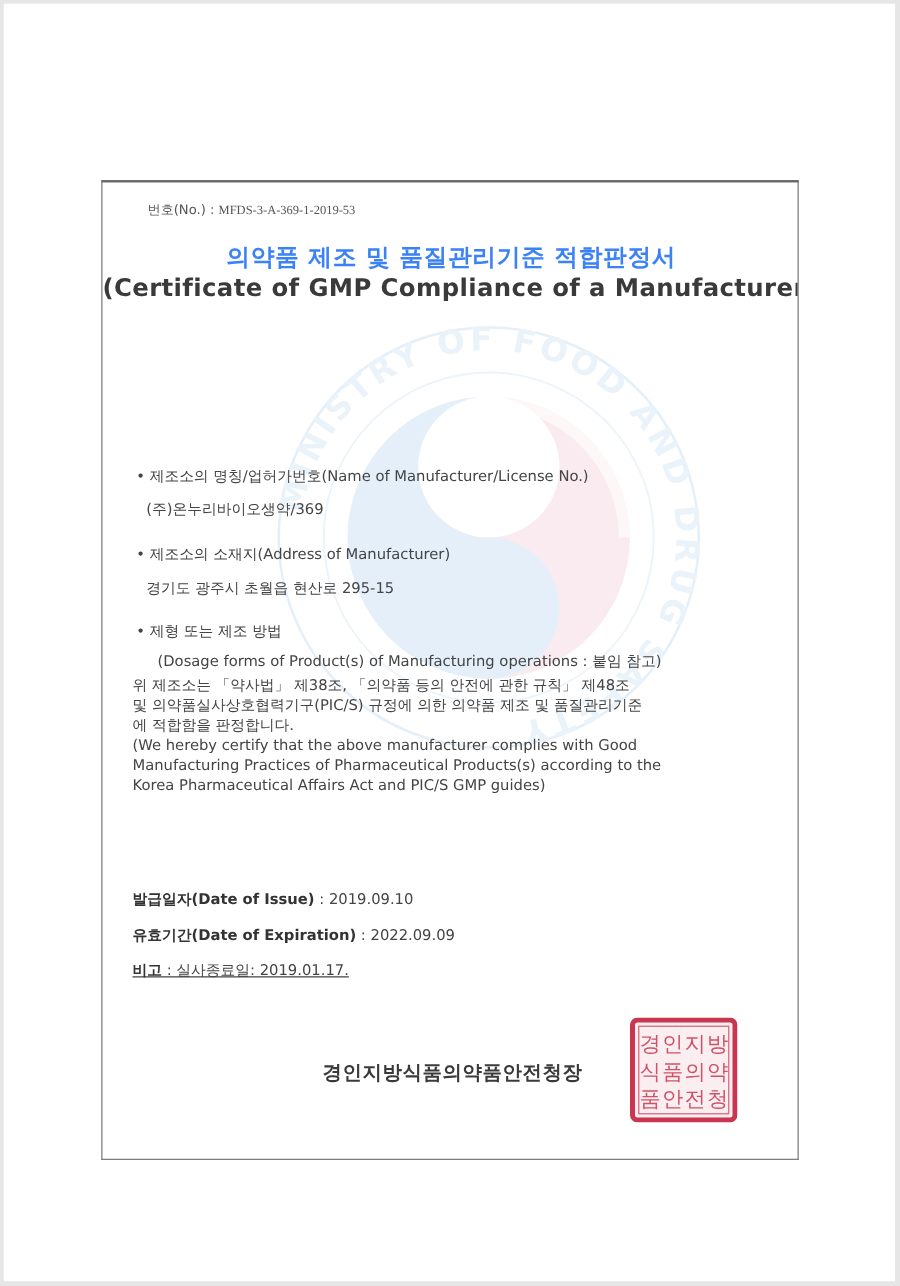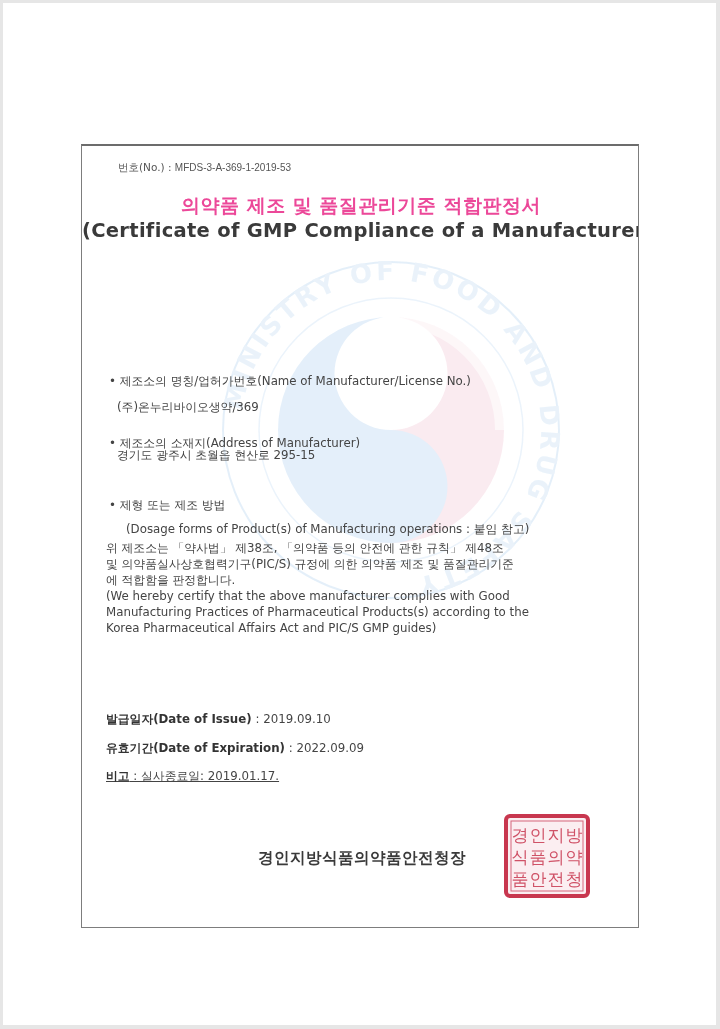--- a/index.html
+++ b/index.html
@@ -25,23 +25,23 @@
       overflow: hidden;
       color: #3a3a3a;
     }
     .watermark {
       position: absolute; left: 138px; top: 113px;
       width: 342px; height: 342px;
       opacity: 0.55;
       pointer-events: none;
     }
     .line { position: absolute; white-space: nowrap; }
-    .mono { font-family: Liberation Sans, sans-serif; }
+    .mono { font-family: Liberation Serif, serif; }
     .no-line { left: 36px; top: 15px; font-size: 10.5px; color: #555; }
-    .title-ko { left: 0; width: 558px; text-align: center; top: 47px; font-size: 19px; font-weight: bold; color: #ec4899; letter-spacing: 0.5px; }
+    .title-ko { left: 0; width: 558px; text-align: center; top: 47px; font-size: 19px; font-weight: bold; color: #3b82f6; letter-spacing: 0.5px; }
     .title-en { left: 0; width: 558px; text-align: center; top: 73px; font-size: 19.5px; font-weight: bold; color: #3a3a3a; letter-spacing: 0.3px; }
     .f { font-size: 11.8px; color: #444; margin-top: 44px; }
     .body-text { font-size: 11.8px; color: #444; line-height: 15.5px; }
     .bold { font-weight: bold; color: #333; }
     .issuer { left: 176px; top: 702px; font-size: 15.5px; font-weight: bold; color: #3a3a3a; letter-spacing: 0.5px; text-align: center; }
     .seal {
       position: absolute; left: 422px; top: 668px;
       width: 86px; height: 84px;
     }
   </style>
@@ -70,21 +70,21 @@
       <span>번호(No.) : </span><span class="mono" style="font-size:10px">MFDS-3-A-369-1-2019-53</span>
     </div>
 
     <div class="line title-ko">의약품 제조 및 품질관리기준 적합판정서</div>
     <div class="line title-en">(Certificate of GMP Compliance of a Manufacturer)</div>
 
     <div class="line f" style="left:27px; top:184px;">• 제조소의 명칭/업허가번호(Name of Manufacturer/License No.)</div>
     <div class="line f" style="left:35px; top:210px;">(주)온누리바이오생약/369</div>
 
     <div class="line f" style="left:27px; top:246px;">• 제조소의 소재지(Address of Manufacturer)</div>
-    <div class="line f" style="left:35px; top:258px;">경기도 광주시 초월읍 현산로 295-15</div>
+    <div class="line f" style="left:35px; top:273px;">경기도 광주시 초월읍 현산로 295-15</div>
 
     <div class="line f" style="left:27px; top:308px;">• 제형 또는 제조 방법</div>
     <div class="line f" style="left:44px; top:332px;">(Dosage forms of Product(s) of Manufacturing operations : 붙임 참고)</div>
 
     <div class="line body-text" style="left:24px; top:395px;">위 제조소는 「약사법」 제38조, 「의약품 등의 안전에 관한 규칙」 제48조</div>
     <div class="line body-text" style="left:24px; top:411px;">및 의약품실사상호협력기구(PIC/S) 규정에 의한 의약품 제조 및 품질관리기준</div>
     <div class="line body-text" style="left:24px; top:427px;">에 적합함을 판정합니다.</div>
     <div class="line body-text" style="left:24px; top:443px;">(We hereby certify that the above manufacturer complies with Good</div>
     <div class="line body-text" style="left:24px; top:459px;">Manufacturing Practices of Pharmaceutical Products(s) according to the</div>
     <div class="line body-text" style="left:24px; top:475px;text-align:right;">Korea Pharmaceutical Affairs Act and PIC/S GMP guides)</div>

